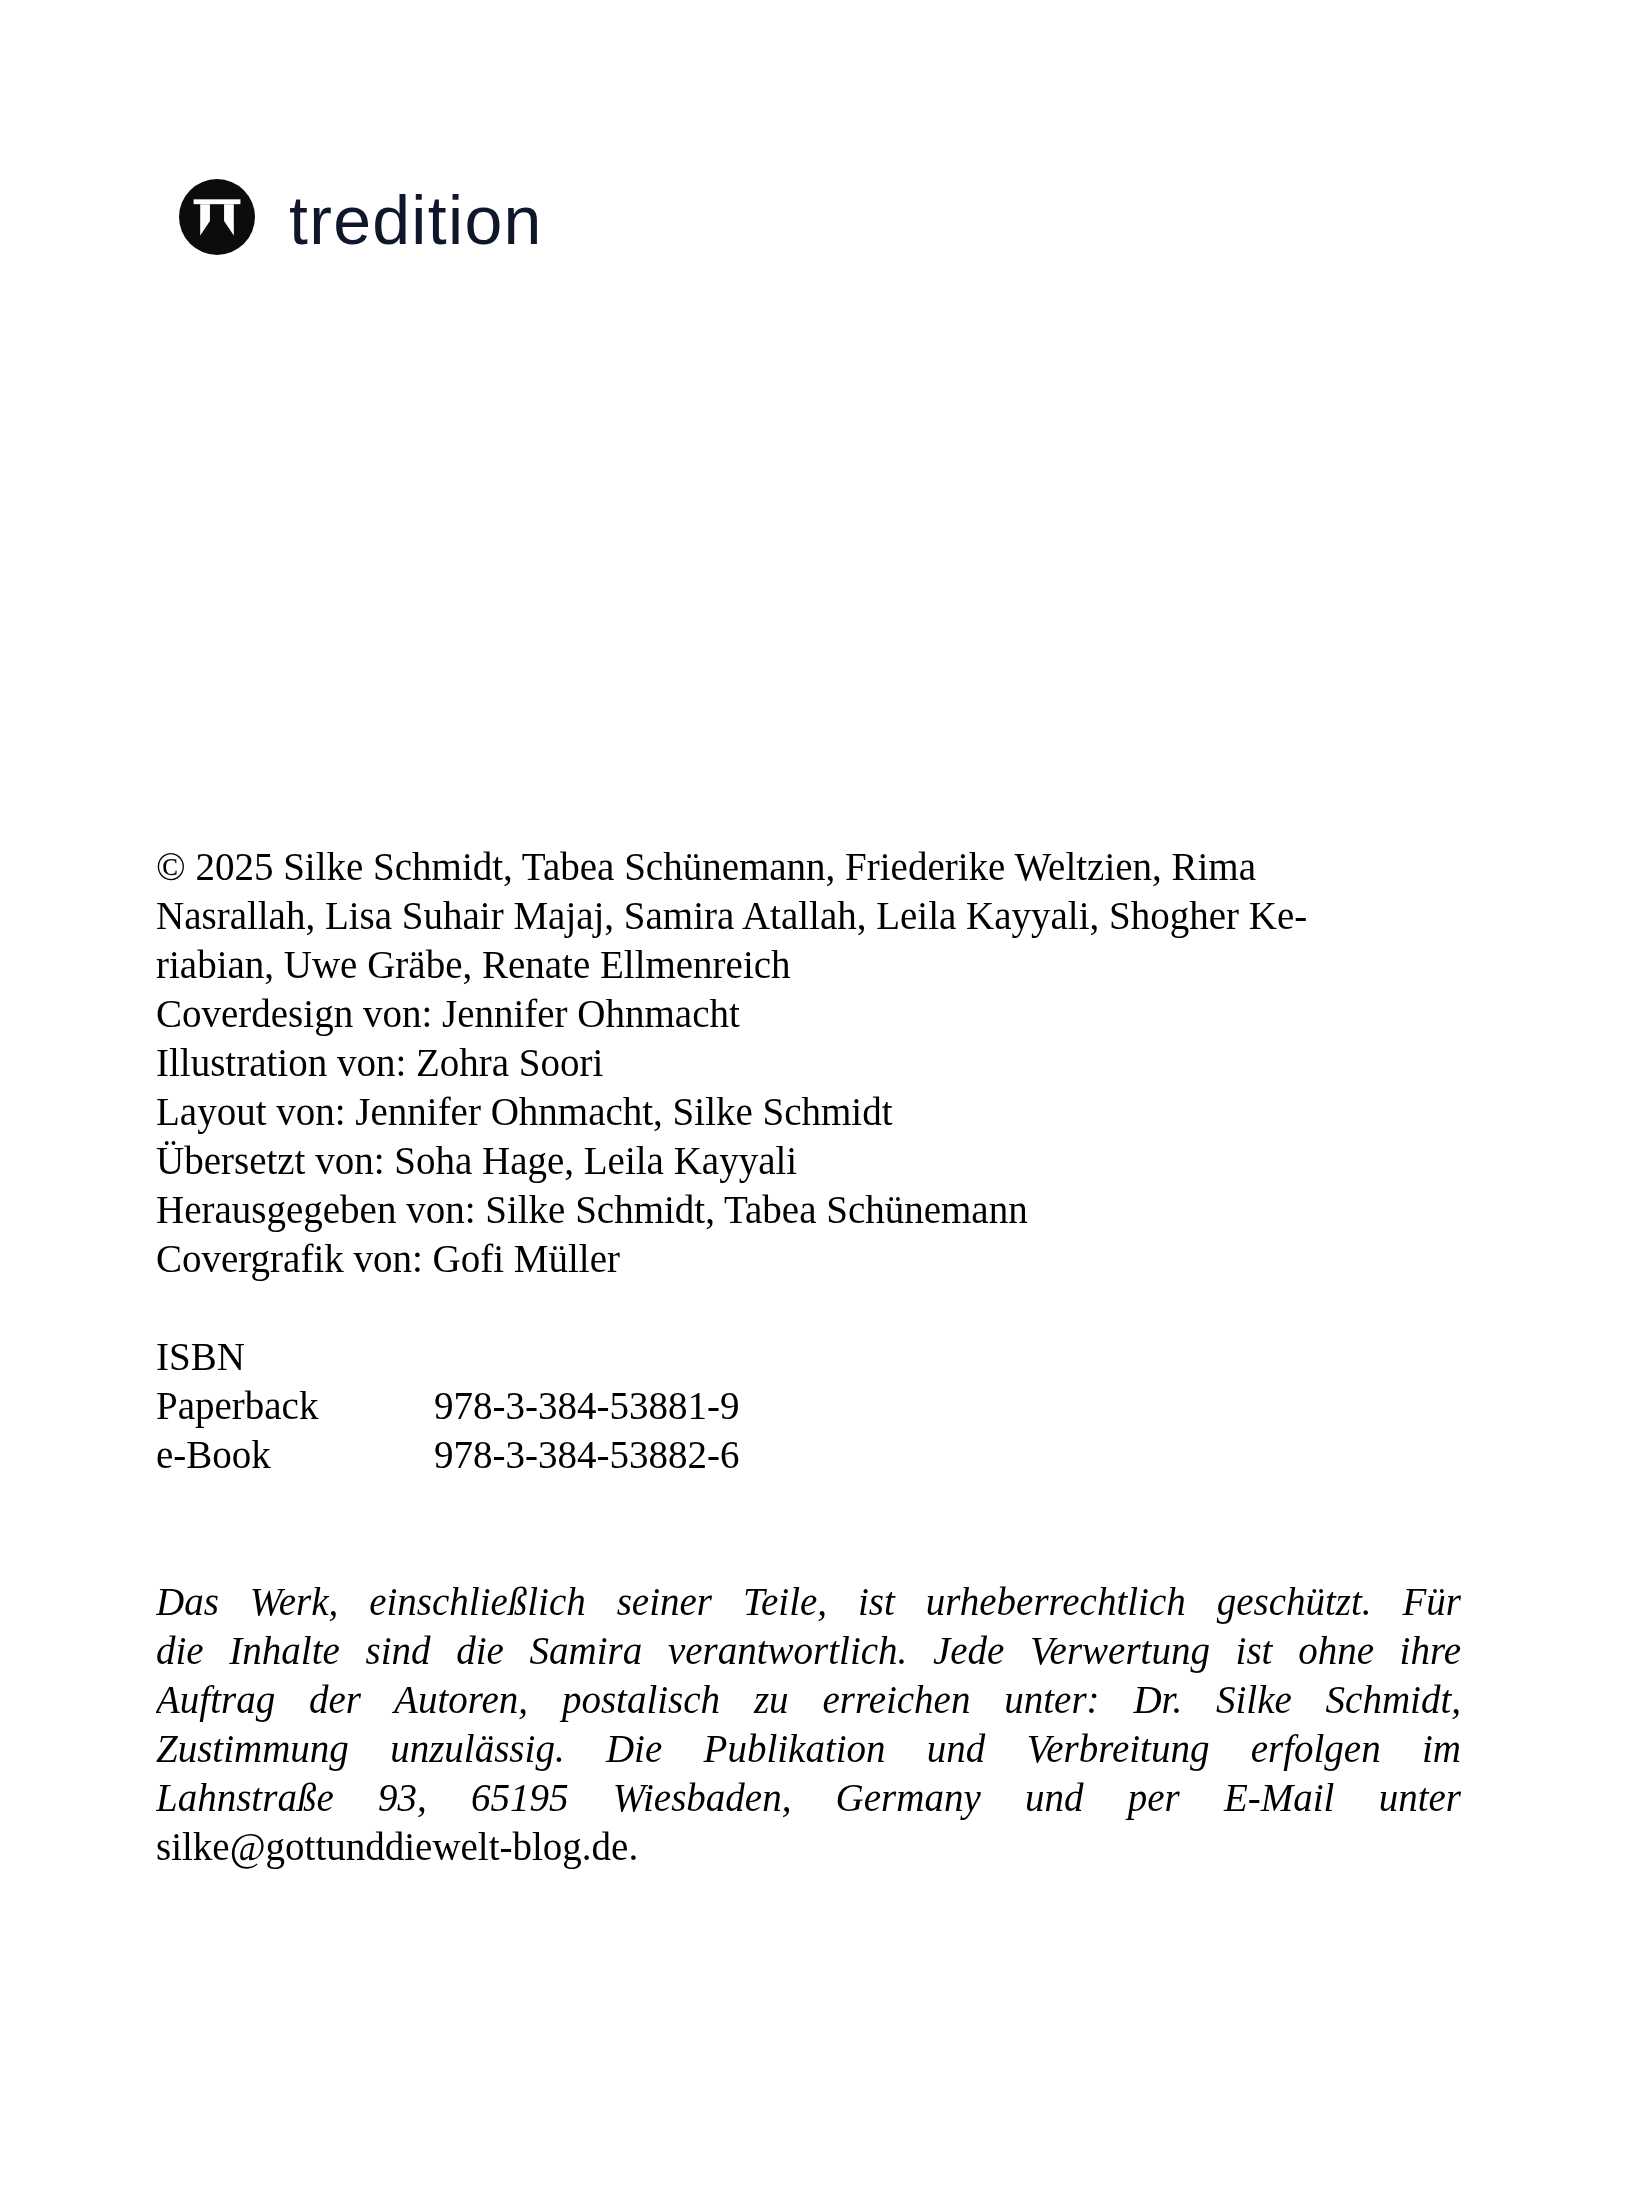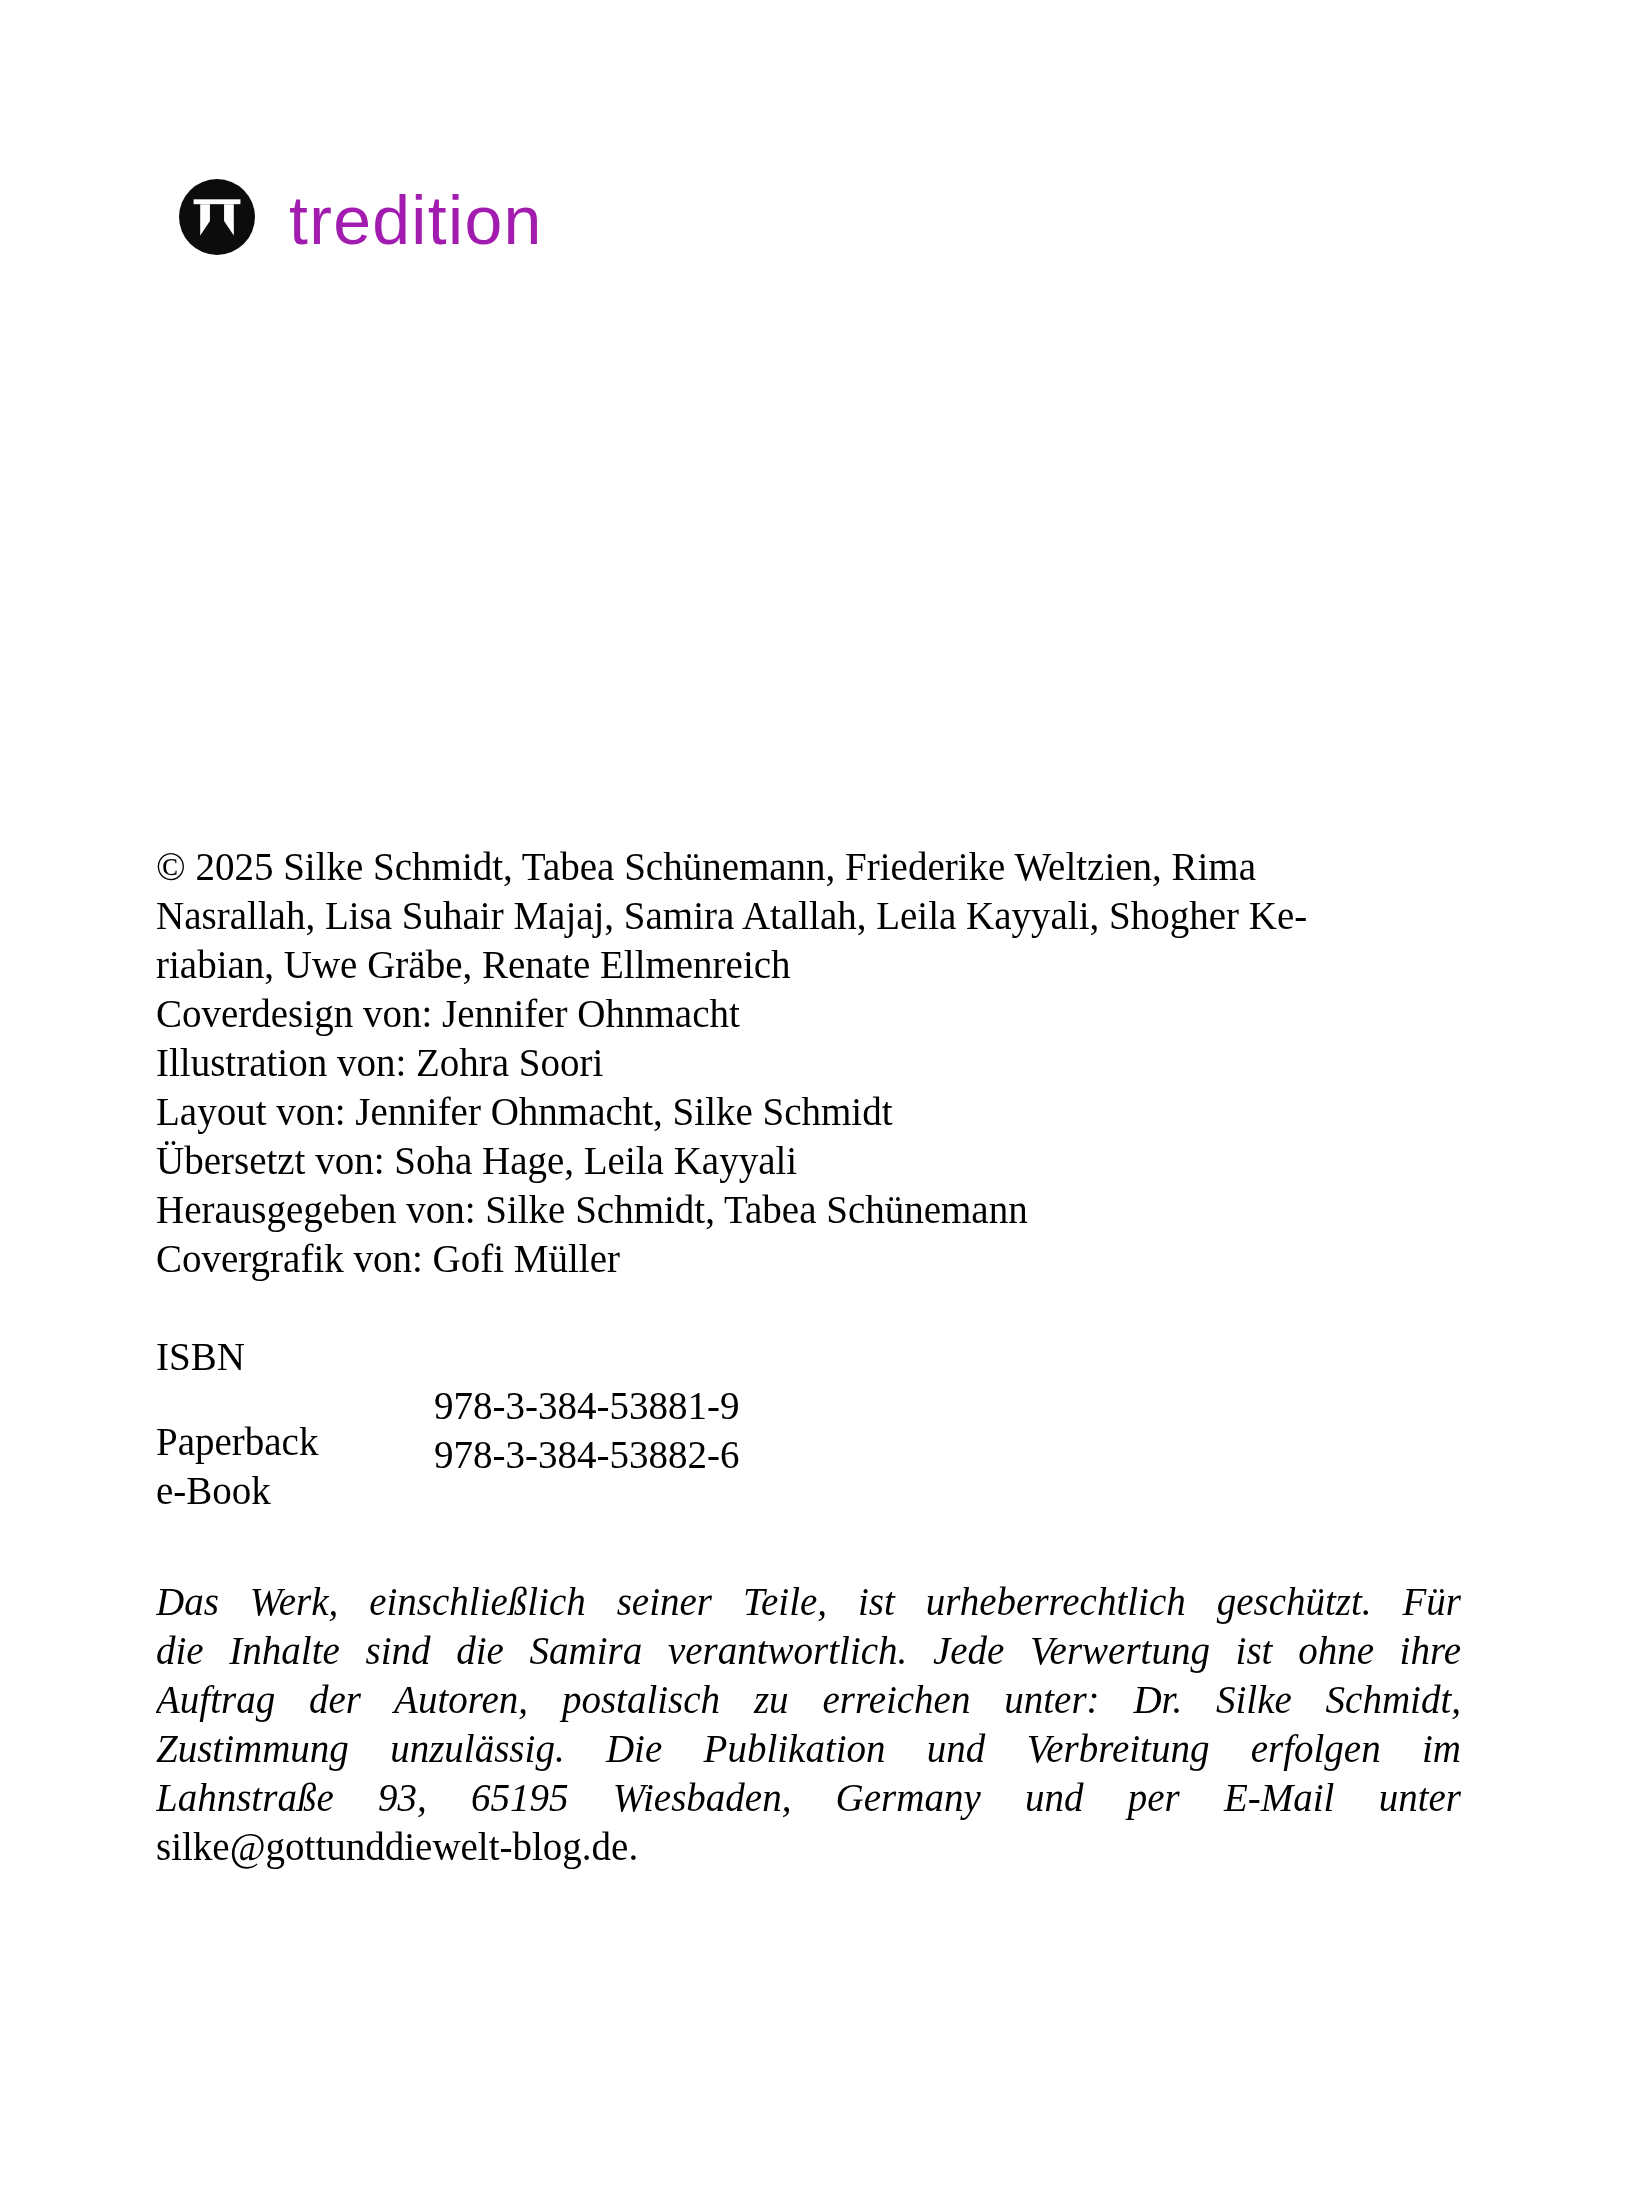--- a/index.html
+++ b/index.html
@@ -19,36 +19,36 @@
     display:flex;
     align-items:center;
     gap:34px;
   }
   .logo-icon{width:76px;height:76px;display:block;}
   .wordmark{
     font-family:"Liberation Sans", sans-serif;
     font-size:68px;
     line-height:1;
     letter-spacing:1.3px;
-    color:#a21caf;
+    color:#0f172a;
     margin-top:5.3px;
     white-space:nowrap;
   }
   .text-block{
     position:absolute;
     left:156px;
     top:842px;
     width:1305px;
     font-size:39px;
     line-height:49px;
   }
   .line{height:49px;white-space:pre;overflow:visible;}
   .spacer{height:49px;}
   .isbn-row{display:flex;height:49px;}
-  .isbn-label{width:278px;white-space:pre;margin-top:36px;}
+  .isbn-label{width:278px;white-space:pre;}
   .isbn-value{white-space:pre;}
   .jline{
     height:49px;
     text-align:justify;
     text-align-last:justify;
     overflow:hidden;
     font-style:italic;
   }
 </style>
 </head>

